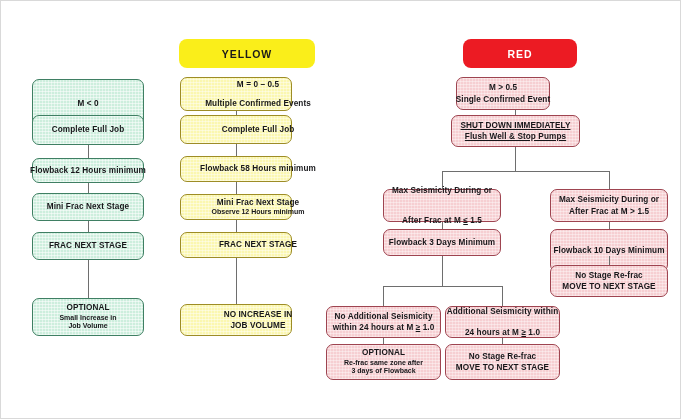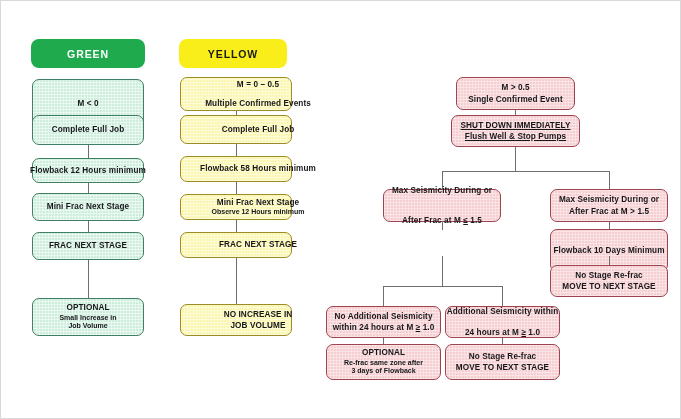--- a/index.html
+++ b/index.html
@@ -84,21 +84,20 @@
       repeating-linear-gradient(90deg, rgba(255,255,255,.32) 0 1px, rgba(255,255,255,0) 1px 3px);
     border: 1px solid #9e4450;
   }
   u.le { text-decoration: underline; text-underline-offset: 1px; }
 </style>
 </head>
 <body>
 
 <div id="canvas">
 
-  <div class="header-pill hdr-green" style="left:30px; top:38px; width:114px; height:29px;">GREEN</div>
 
   <div class="line vline" style="left:87px; top:112px; height:12px;"></div>
   <div class="line vline" style="left:87px; top:143px; height:18px;"></div>
   <div class="line vline" style="left:87px; top:181px; height:15px;"></div>
   <div class="line vline" style="left:87px; top:218px; height:15px;"></div>
   <div class="line vline" style="left:87px; top:257px; height:42px;"></div>
 
   <div class="node n-green" style="left:31px; top:78px; width:112px; height:50px;">
     <span class="t1">M &lt; 0</span>
   </div>
@@ -118,21 +117,21 @@
   <div class="node n-green" style="left:31px; top:231px; width:112px; height:28px;">
     <span class="t1">FRAC NEXT STAGE</span>
   </div>
 
   <div class="node n-green" style="left:31px; top:297px; width:112px; height:38px;">
     <span class="t1">OPTIONAL</span>
     <span class="t2">Small Increase in</span>
     <span class="t2" style="margin-top:0">Job Volume</span>
   </div>
 
-  <div class="header-pill hdr-yellow" style="left:178px; top:38px; width:108px; height:29px;">YELLOW</div>
+  <div class="header-pill hdr-yellow" style="left:178px; top:38px; width:136px; height:29px;">YELLOW</div>
 
   <div class="line vline" style="left:235px; top:110px; height:12px;"></div>
   <div class="line vline" style="left:235px; top:143px; height:16px;"></div>
   <div class="line vline" style="left:235px; top:181px; height:13px;"></div>
   <div class="line vline" style="left:235px; top:219px; height:14px;"></div>
   <div class="line vline" style="left:235px; top:257px; height:49px;"></div>
 
   <div class="node n-yellow" style="left:179px; top:76px; width:112px; height:34px;">
     <span class="t1">M = 0 – 0.5</span>
     <span class="t1" style="margin-top:10px">Multiple Confirmed Events</span>
@@ -153,22 +152,23 @@
 
   <div class="node n-yellow" style="left:179px; top:231px; width:112px; height:26px;">
     <span class="t1">FRAC NEXT STAGE</span>
   </div>
 
   <div class="node n-yellow" style="left:179px; top:303px; width:112px; height:32px;">
     <span class="t1">NO INCREASE IN</span>
     <span class="t1" style="margin-top:2px">JOB VOLUME</span>
   </div>
 
-
-  <div class="node n-red" style="left:455px; top:76px; width:119px; height:33px;">
+  <div class="header-pill hdr-red" style="left:462px; top:38px; width:114px; height:29px;">RED</div>
+
+  <div class="node n-red" style="left:455px; top:76px; width:94px; height:33px;">
     <span class="t1">M &gt; 0.5</span>
     <span class="t1" style="margin-top:2px">Single Confirmed Event</span>
   </div>
   <div class="line vline" style="left:514px; top:109px; height:6px;"></div>
 
   <div class="node n-red" style="left:450px; top:114px; width:129px; height:32px;text-decoration:underline;">
     <span class="t1">SHUT DOWN IMMEDIATELY</span>
     <span class="t1" style="margin-top:2px">Flush Well &amp; Stop Pumps</span>
   </div>
 
@@ -181,20 +181,23 @@
     <span class="t1">Max Seismicity During or</span>
     <span class="t1" style="margin-top:20px"><span>After Frac at M </span><u class="le">≤</u><span> 1.5</span></span>
   </div>
 
   <div class="node n-red" style="left:549px; top:188px; width:118px; height:33px;">
     <span class="t1">Max Seismicity During or</span>
     <span class="t1" style="margin-top:2px">After Frac at M &gt; 1.5</span>
   </div>
 
   <div class="line vline" style="left:441px; top:221px; height:8px;"></div>
+  <div class="node n-red" style="left:382px; top:228px; width:118px; height:27px;">
+    <span class="t1">Flowback 3 Days Minimum</span>
+  </div>
 
   <div class="line vline" style="left:608px; top:221px; height:8px;"></div>
   <div class="node n-red" style="left:549px; top:228px; width:118px; height:43px;">
     <span class="t1">Flowback 10 Days Minimum</span>
   </div>
 
   <div class="line vline" style="left:608px; top:255px; height:10px;"></div>
   <div class="node n-red" style="left:549px; top:264px; width:118px; height:32px;">
     <span class="t1">No Stage Re-frac</span>
     <span class="t1" style="margin-top:2px">MOVE TO NEXT STAGE</span>

